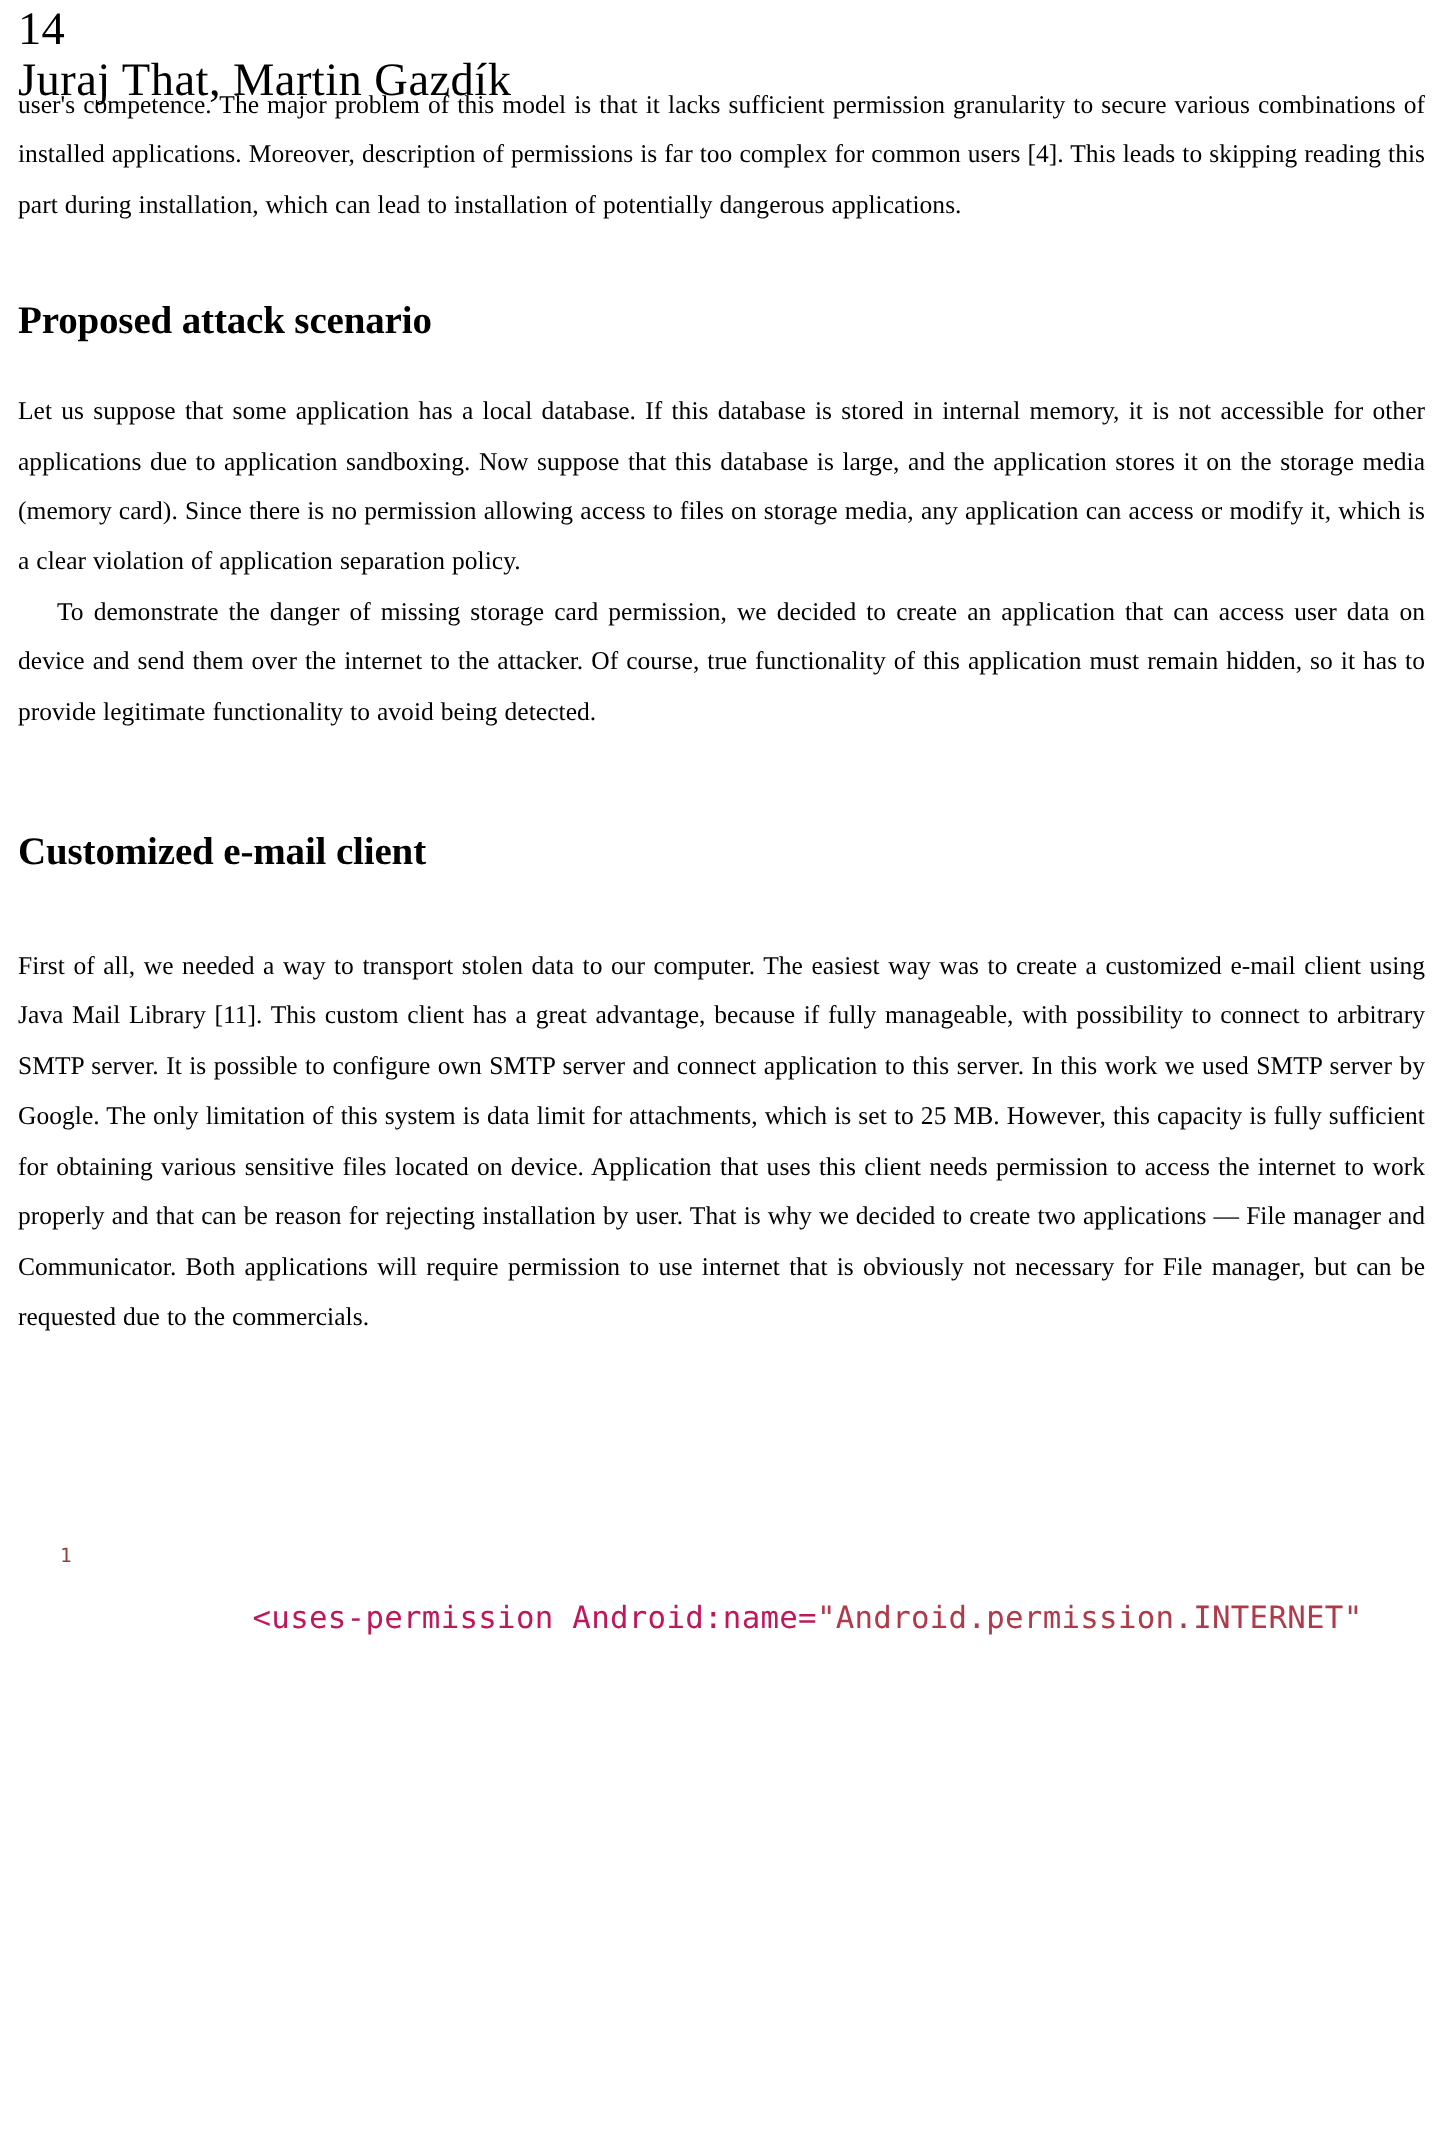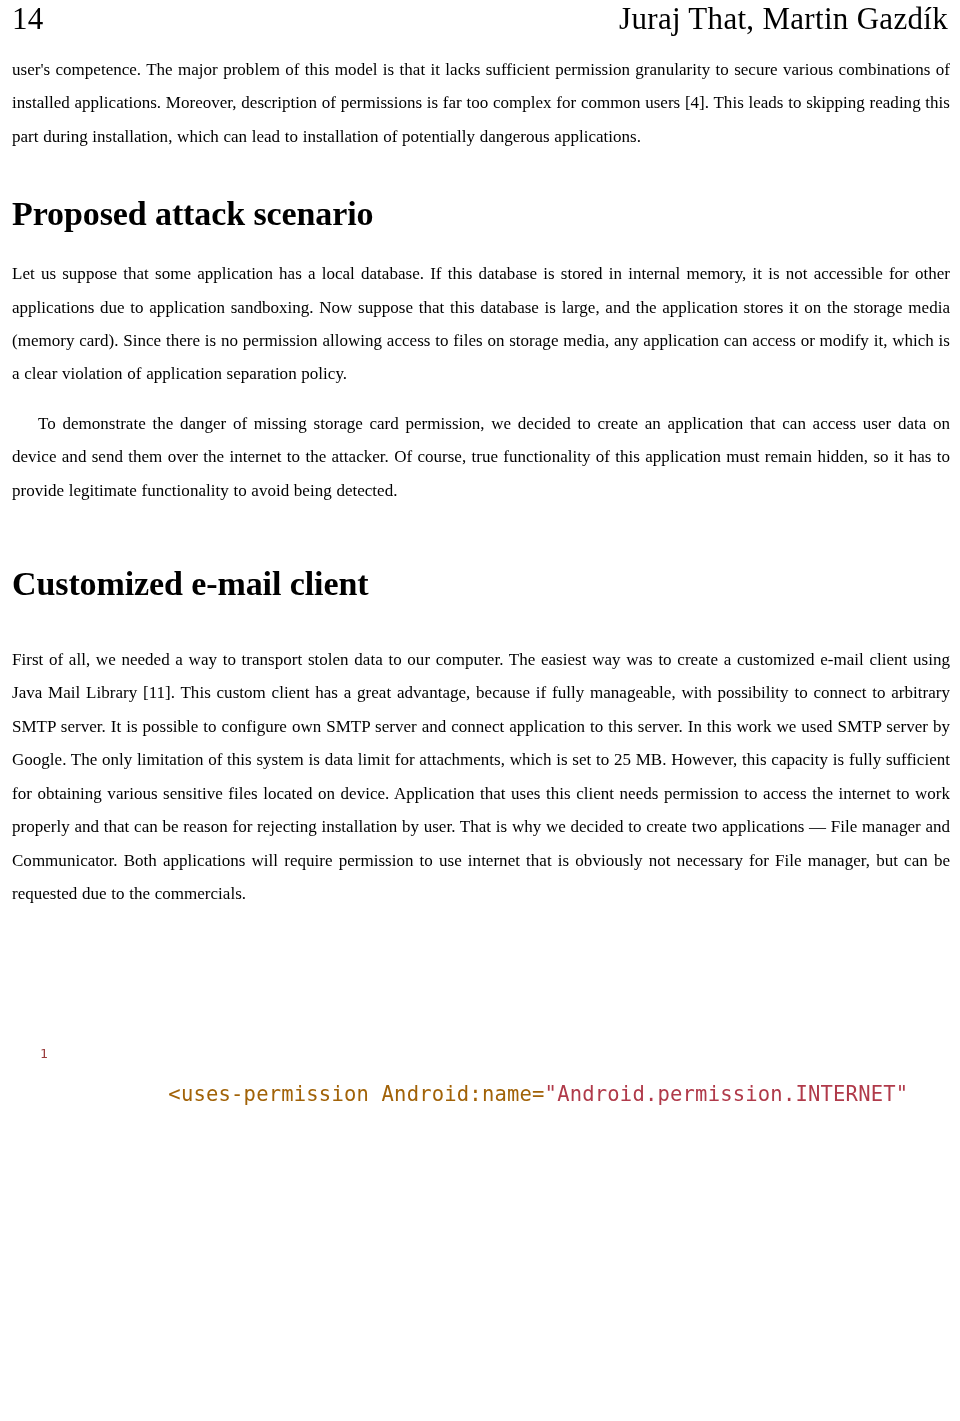--- a/index.html
+++ b/index.html
@@ -28,20 +28,21 @@
 
   
   .runhead {
     display: flex;
     align-items: baseline;
     justify-content: space-between;
     font-size: 31px;
     line-height: 34px;
     height: 40px;
     padding-top: 2px;
+    flex-direction: column;
   }
   .runhead .folio {
     font-size: 31px;
     letter-spacing: 0.2px;
   }
   .runhead .authors {
     font-size: 31px;
     letter-spacing: 0.3px;
     padding-right: 2px;
   }
@@ -60,37 +61,37 @@
   }
   .body-text.indent {
     text-indent: 26px;
   }
   .p-first {
     margin-top: 11px;
   }
 
   
   .heading {
-    font-size: 34px;
+    font-size: 26px;
     line-height: 38px;
     font-weight: bold;
     margin: 0;
     letter-spacing: -0.1px;
   }
   .h-attack {
     margin-top: 42px;
     margin-bottom: 24px;
   }
   .h-mail {
     margin-top: 58px;
     margin-bottom: 40px;
   }
 
   .gap-para {
-    margin-top: 16px;
+    margin-top: 0;
   }
 
   
   .figure {
     margin-top: 44px;
   }
   .code-block {
     font-family: "DejaVu Sans Mono", "Liberation Mono", monospace;
     font-size: 20.5px;
     line-height: 40px;
@@ -108,21 +109,21 @@
     left: -46px;
     top: 0;
     width: 26px;
     text-align: right;
     font-family: "DejaVu Sans Mono", "Liberation Mono", monospace;
     font-size: 13px;
     line-height: 40px;
     color: #9a3b3b;
   }
   .tok-tag {
-    color: #a16207;
+    color: #be185d;
   }
   .tok-str {
     color: #b03a4a;
   }
 </style>
 </head>
 <body>
 
 <div class="page">
 

